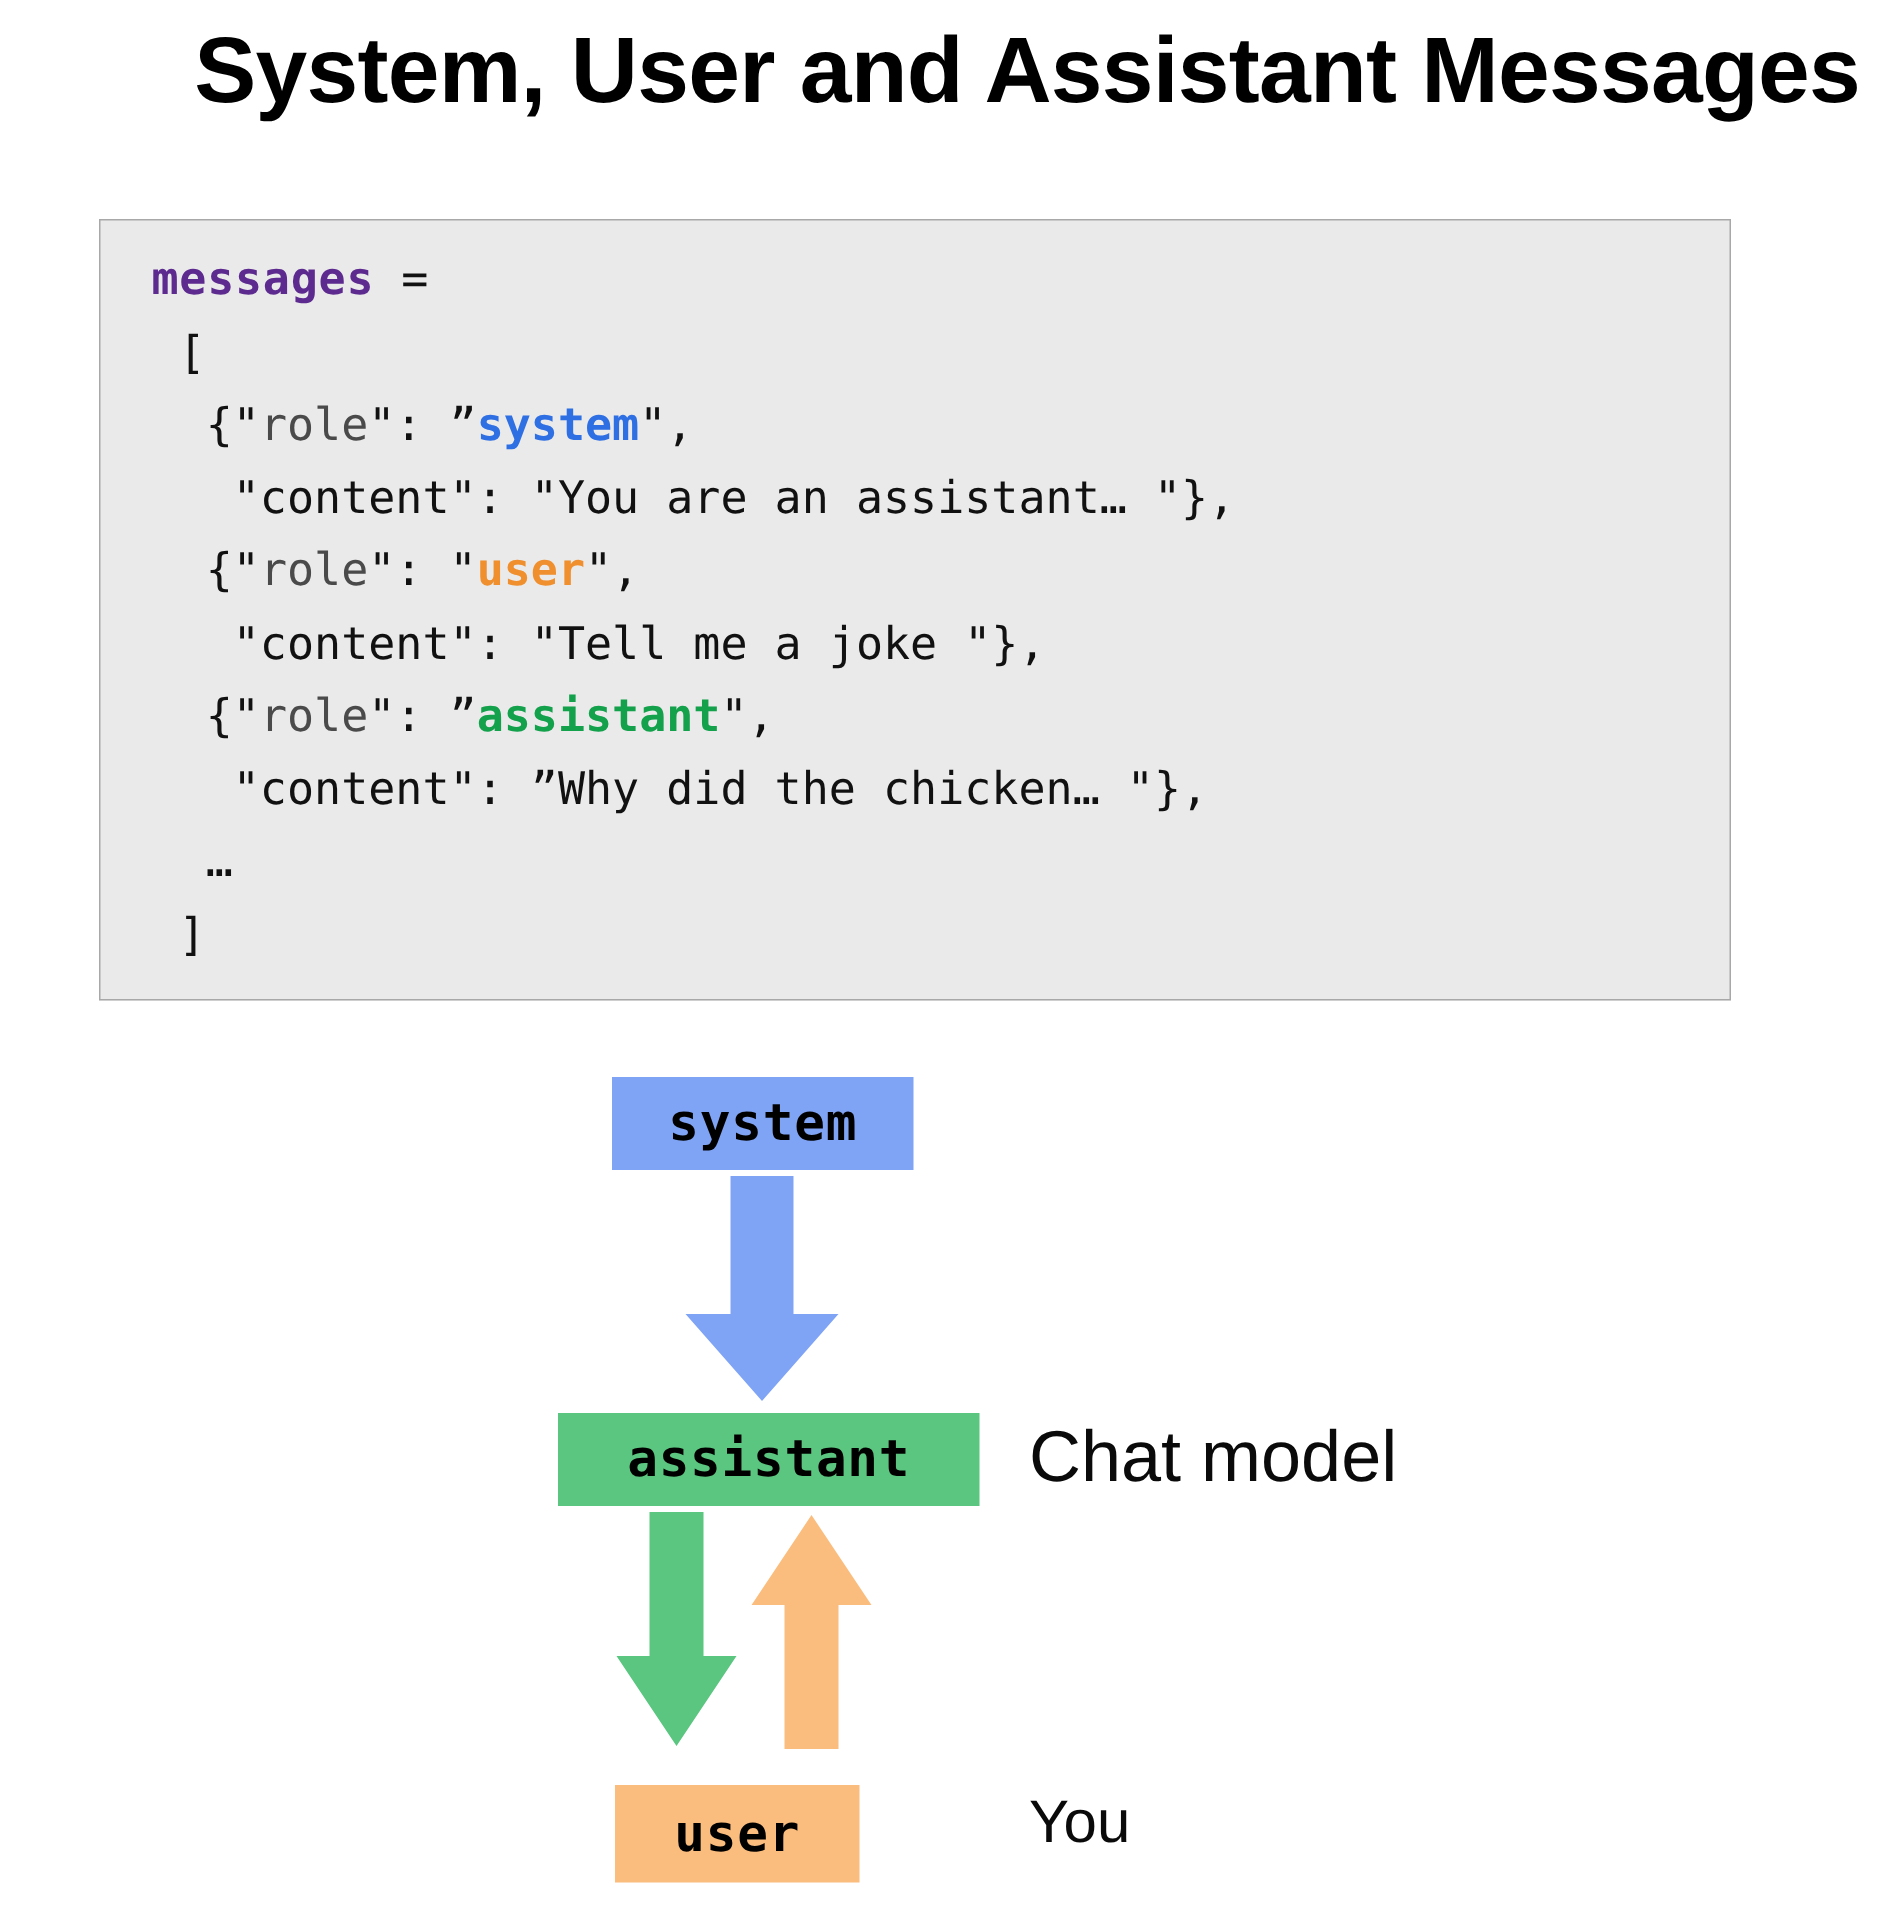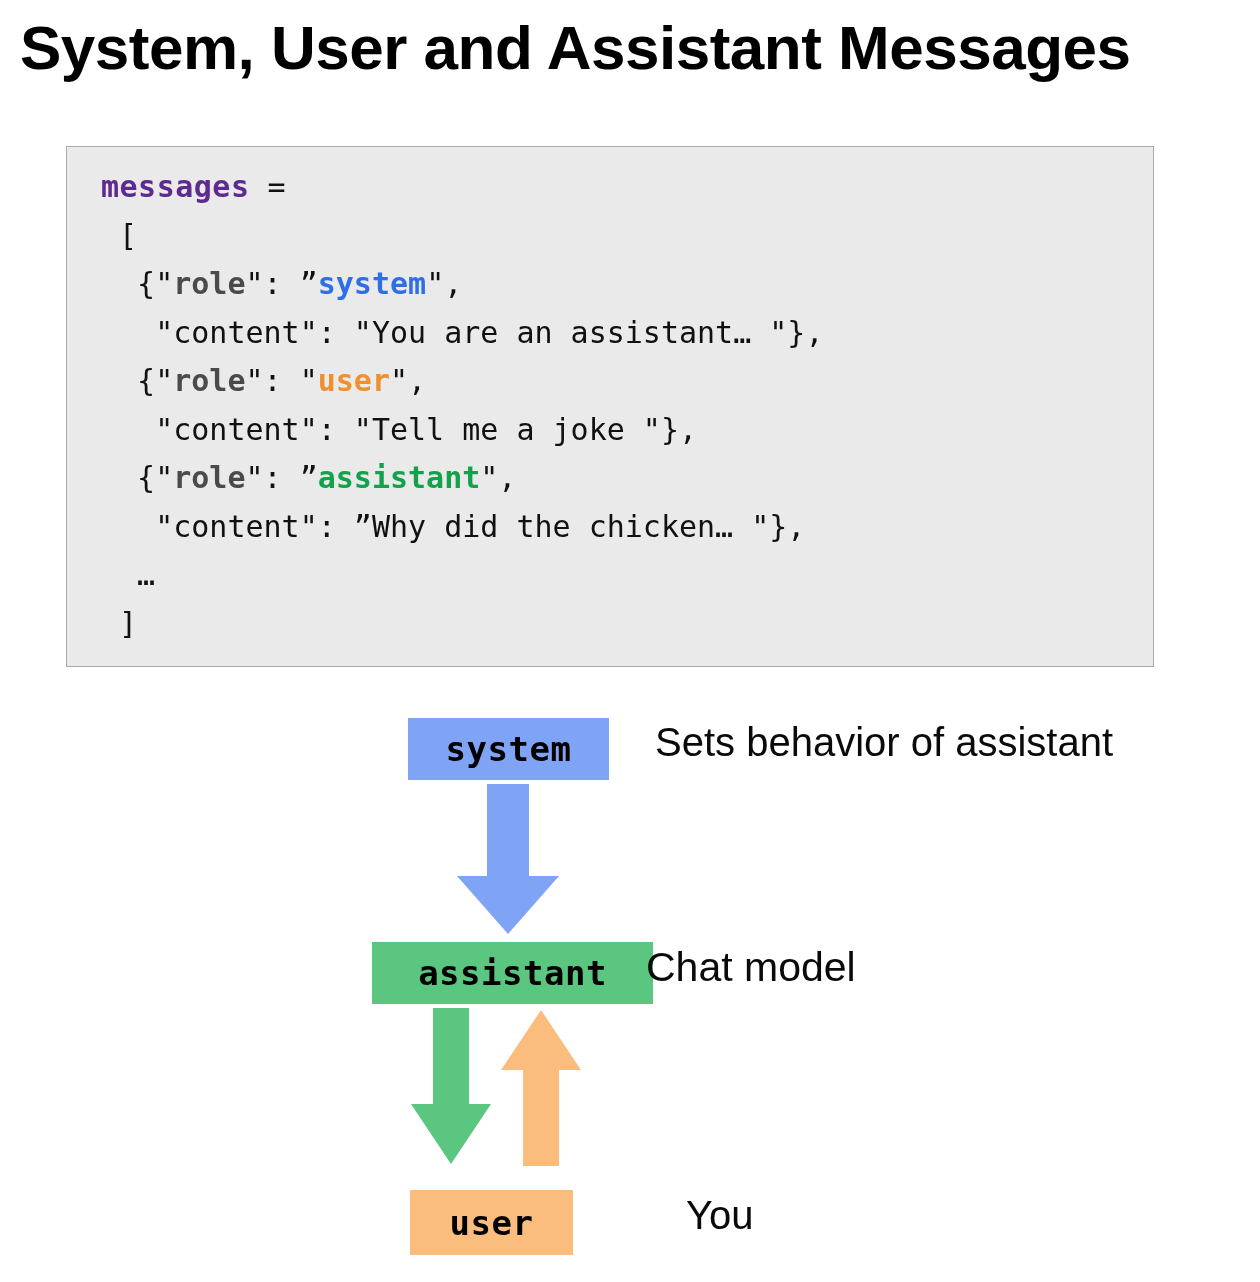--- a/index.html
+++ b/index.html
@@ -22,20 +22,21 @@
     left: 20px;
     top: 14px;
     width: 1220px;
     font-family: "Liberation Sans", sans-serif;
     font-size: 62px;
     font-weight: 700;
     letter-spacing: -0.5px;
     color: #000000;
     line-height: 1.1;
     white-space: nowrap;
+    text-align: right;
   }
 
   
   .code-block {
     position: absolute;
     left: 66px;
     top: 146px;
     width: 1088px;
     height: 521px;
     background: #eaeaea;
@@ -49,21 +50,21 @@
     top: 16px;
     right: 0;
     font-family: "DejaVu Sans Mono", "Liberation Mono", monospace;
     font-size: 30px;
     line-height: 48.5px;
     color: #111111;
     white-space: pre;
   }
   .code-line { white-space: pre; }
   .tok-var     { color: #5d2a8f; font-weight: 700; letter-spacing: 0.5px; }
-  .tok-key     { color: #4a4a4a; font-weight: 700; }
+  .tok-key     { color: #4a4a4a; font-weight: 400; }
   .tok-system  { color: #2f6fe4; font-weight: 700; }
   .tok-user    { color: #ef8f2e; font-weight: 700; }
   .tok-assist  { color: #13a14c; font-weight: 700; }
   .tok-plain   { color: #111111; }
 
   
   .diagram { position: absolute; left: 0; top: 690px; width: 1260px; height: 592px; }
 
   .node-box {
     position: absolute;
@@ -81,21 +82,21 @@
   .node-user      { left: 410px; top: 500px; width: 163px; height: 65px;  background: #fabd7e; }
 
   .side-label {
     position: absolute;
     font-family: "Liberation Sans", sans-serif;
     font-weight: 400;
     color: #0a0a0a;
     white-space: nowrap;
   }
   .label-system    { left: 655px;  top: 30px;  font-size: 40px; }
-  .label-assistant { left: 646px;  top: 254px; font-size: 41px; }
+  .label-assistant { left: 686px;  top: 254px; font-size: 48px; }
   .label-user      { left: 686px;  top: 503px; font-size: 40px; text-align: center; }
 
   .arrow { position: absolute; }
   .arrow-sys-to-asst { left: 455px; top: 94px;  width: 106px; height: 152px; }
   .arrow-asst-down   { left: 410px; top: 318px; width: 82px;  height: 158px; }
   .arrow-user-up     { left: 500px; top: 318px; width: 82px;  height: 158px; }
 </style>
 </head>
 <body>
 
@@ -103,21 +104,20 @@
 
 <div class="code-block">
   <div class="code-inner" id="code-inner"><div class="code-line"><span class="tok-var">messages</span><span class="tok-plain"> =</span></div><div class="code-line"><span class="tok-plain"> [</span></div><div class="code-line"><span class="tok-plain">  {"</span><span class="tok-key">role</span><span class="tok-plain">": ”</span><span class="tok-system">system</span><span class="tok-plain">",</span></div><div class="code-line"><span class="tok-plain">   "content": "You are an assistant… "},</span></div><div class="code-line"><span class="tok-plain">  {"</span><span class="tok-key">role</span><span class="tok-plain">": "</span><span class="tok-user">user</span><span class="tok-plain">",</span></div><div class="code-line"><span class="tok-plain">   "content": "Tell me a joke "},</span></div><div class="code-line"><span class="tok-plain">  {"</span><span class="tok-key">role</span><span class="tok-plain">": ”</span><span class="tok-assist">assistant</span><span class="tok-plain">",</span></div><div class="code-line"><span class="tok-plain">   "content": ”Why did the chicken… "},</span></div><div class="code-line"><span class="tok-plain">  …</span></div><div class="code-line"><span class="tok-plain"> ]</span></div></div>
 </div>
 
 <div class="diagram">
 
   <div class="node-box node-system">
     <span>system</span>
   </div>
-  <div class="side-label label-system">Sets behavior of assistant</div>
 
   <div class="arrow arrow-sys-to-asst">
     <svg viewBox="0 0 106 152" width="106" height="152" aria-hidden="true">
       <polygon points="32,0 74,0 74,92 104,92 53,150 2,92 32,92" fill="#80a4f5"></polygon>
     </svg>
   </div>
 
   <div class="node-box node-assistant">
     <span>assistant</span>
   </div>

